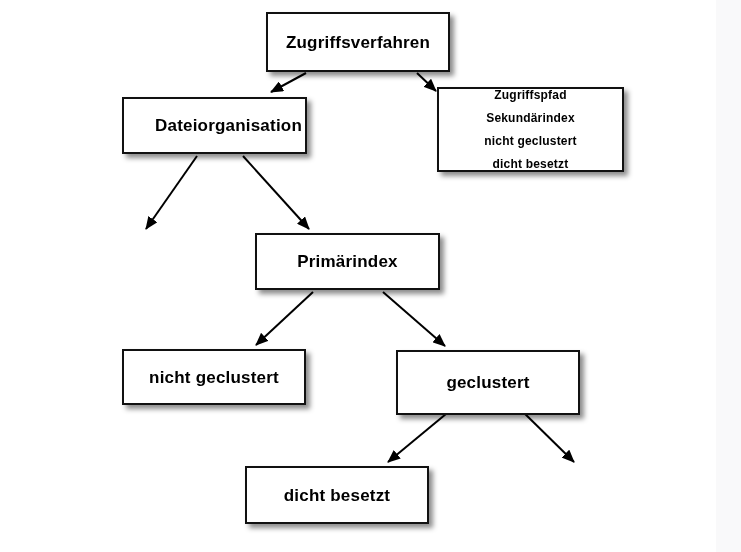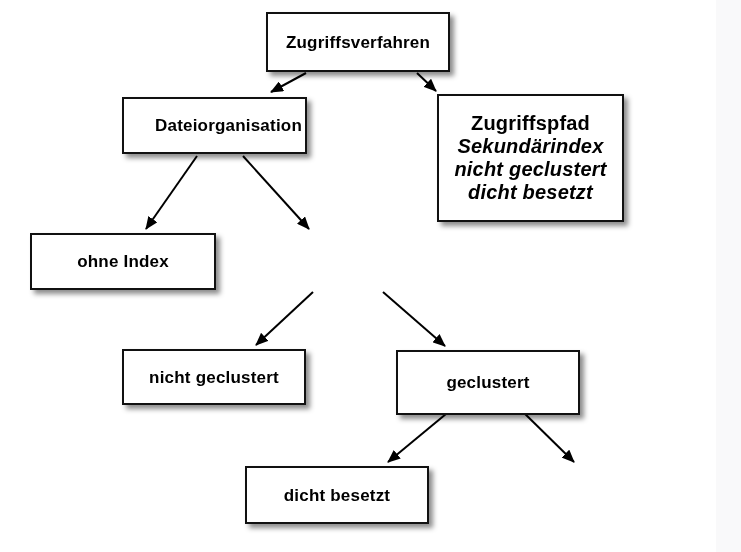--- a/index.html
+++ b/index.html
@@ -36,24 +36,24 @@
     flex-direction: column;
     align-items: center;
     justify-content: center;
     text-align: center;
     color: #000000;
     font-size: 17px;
     font-weight: 600;
     letter-spacing: 0.2px;
   }
   .node .line { display: block; line-height: 23px; }
-  .node .italic { font-style: italic; }
+  .node .italic { }
   .n-root            { left: 266px; top: 12px;  width: 184px; height: 60px; }
   .n-dateiorg        { left: 122px; top: 97px;  width: 185px; height: 57px; padding-left: 28px; }
-  .n-zugriffspfad    { left: 437px; top: 94px;  width: 187px; height: 128px; font-size: 20px; }
+  .n-zugriffspfad    { left: 437px; top: 87px;  width: 187px; height: 85px; font-size: 12px; }
   .n-ohne-index      { left: 30px;  top: 233px; width: 186px; height: 57px; }
   .n-primaerindex    { left: 255px; top: 233px; width: 185px; height: 57px; }
   .n-nicht-gecl      { left: 122px; top: 349px; width: 184px; height: 56px; }
   .n-geclustert      { left: 396px; top: 350px; width: 184px; height: 65px; }
   .n-dicht-besetzt   { left: 245px; top: 466px; width: 184px; height: 58px; }
   .n-duenn-besetzt   { left: 515px; top: 466px; width: 186px; height: 58px; }
 </style>
 </head>
 <body>
 
@@ -85,24 +85,24 @@
     <span class="line">Dateiorganisation</span>
   </div>
 
   <div class="node n-zugriffspfad">
     <span class="line">Zugriffspfad</span>
     <span class="line italic">Sekundärindex</span>
     <span class="line italic">nicht geclustert</span>
     <span class="line italic">dicht besetzt</span>
   </div>
 
-  <div class="node n-ohne-index">
-    <span class="line">ohne Index</span>
+
+  <div class="node n-primaerindex">
+    <span class="line">Primärindex</span>
   </div>
-
 
   <div class="node n-nicht-gecl">
     <span class="line">nicht geclustert</span>
   </div>
 
   <div class="node n-geclustert">
     <span class="line">geclustert</span>
   </div>
 
   <div class="node n-dicht-besetzt">

